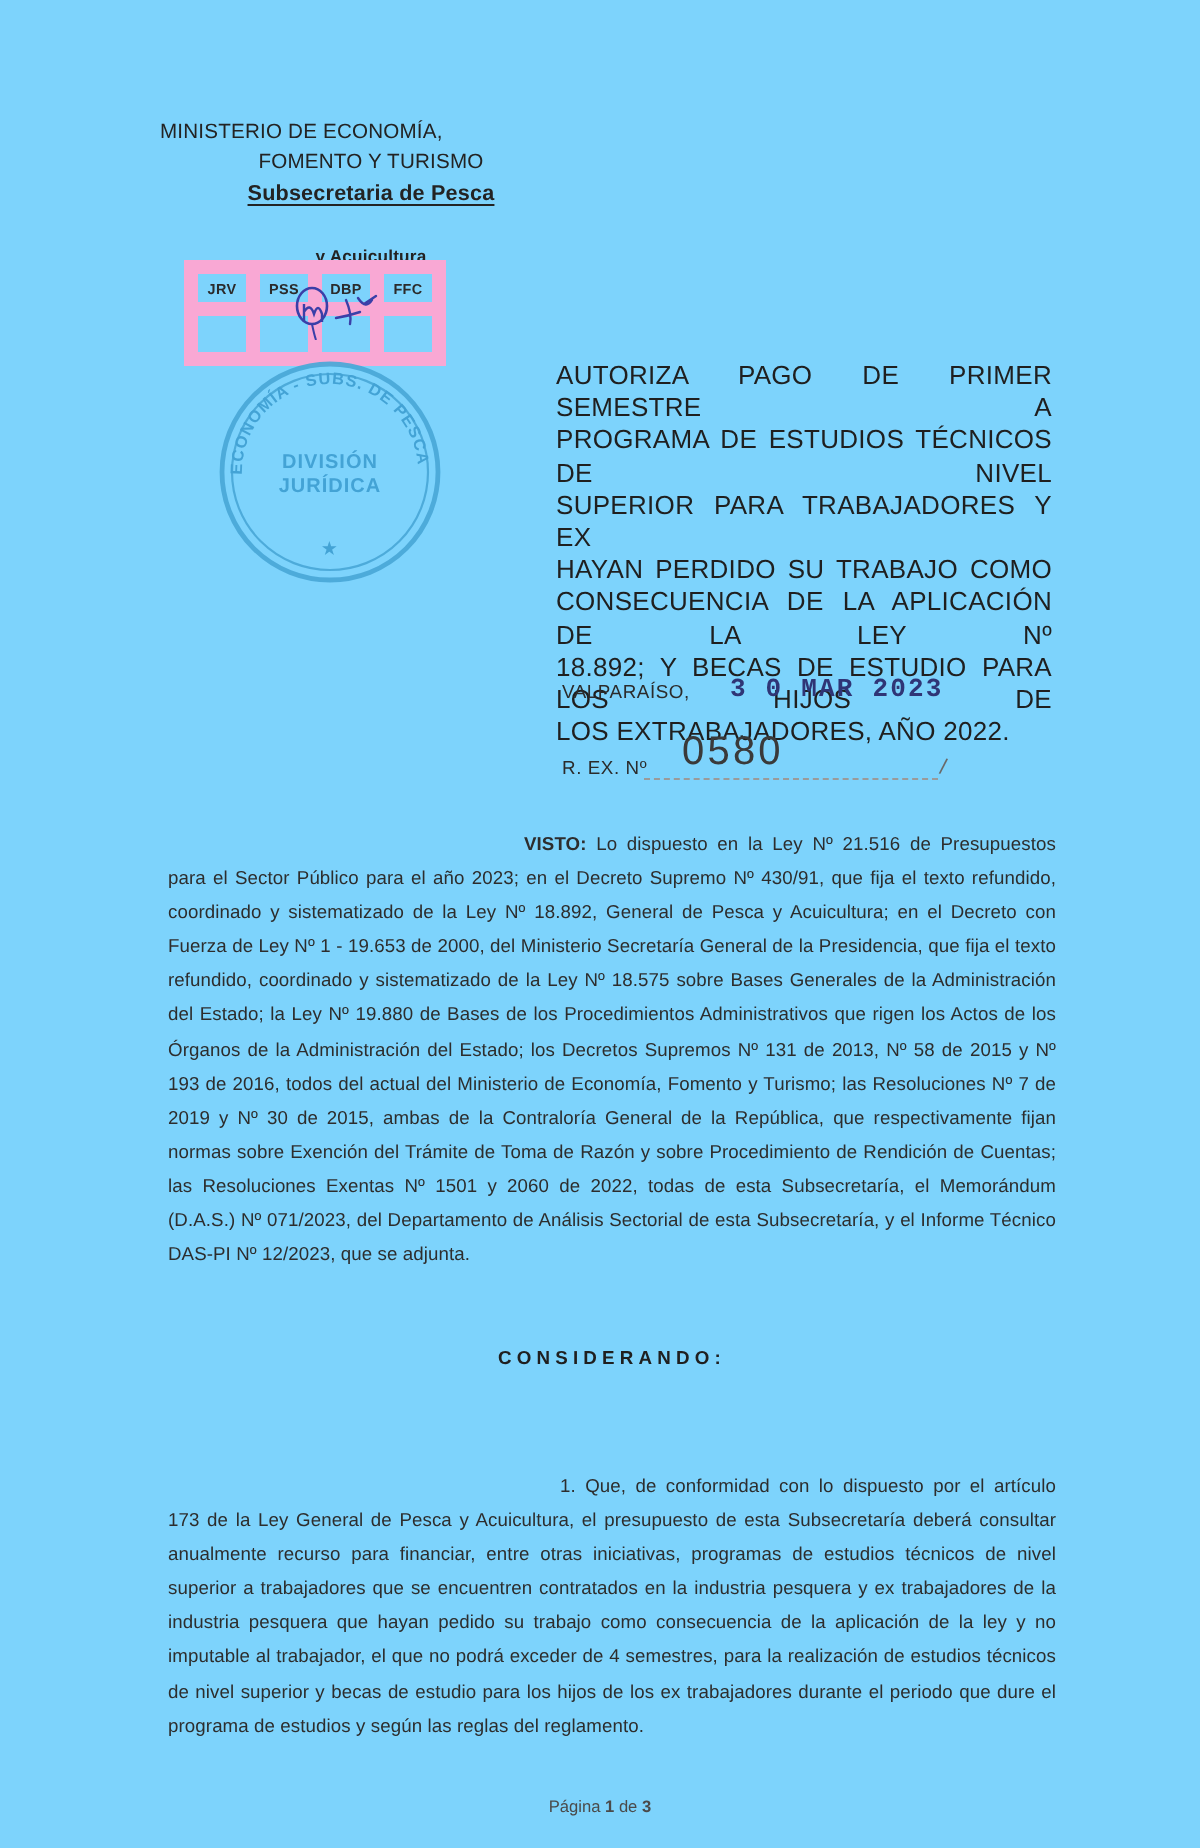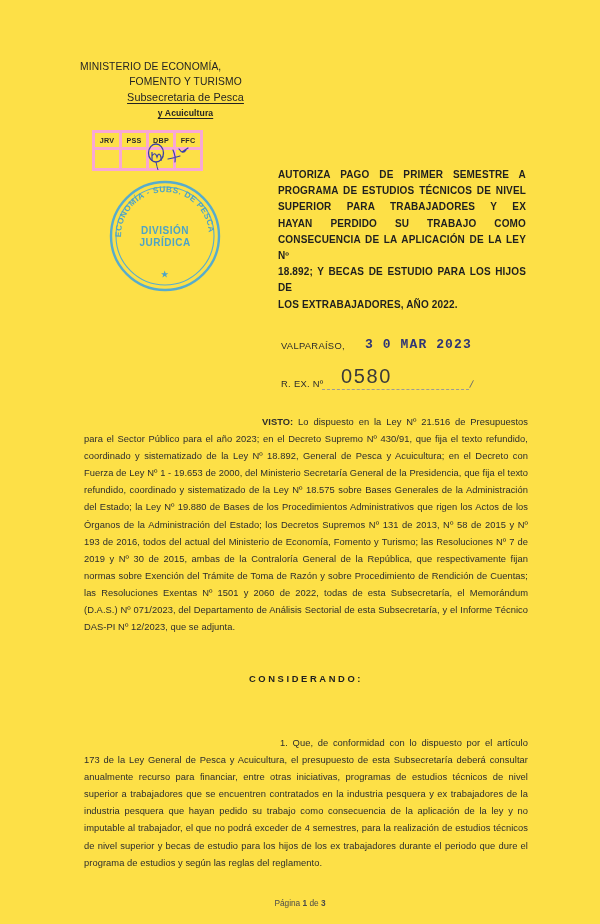--- a/index.html
+++ b/index.html
@@ -12,21 +12,21 @@
     background: #ffffff;
     font-family: "Liberation Sans", sans-serif;
     color: #2b2b2b;
     position: relative;
     overflow: hidden;
   }
 
   .page {
     position: absolute;
     inset: 0;
-    background: #fde047;
+    background: #7dd3fc;
   }
 
   
   .letterhead {
     position: absolute;
     left: 78px;
     top: 60px;
     width: 215px;
     text-align: center;
   }
@@ -34,42 +34,42 @@
     font-size: 10.3px;
     letter-spacing: 0.1px;
     line-height: 14.5px;
     color: #232323;
     white-space: nowrap;
   }
   .lh-l1 { text-align: left; padding-left: 2px; }
   .lh-l2 { }
   .lh-l3 {
     font-size: 10.8px;
-    font-weight: 400;
+    font-weight: 700;
     text-decoration: underline;
     text-underline-offset: 2px;
     margin-top: 1px;
   }
   .lh-l4 {
     font-size: 8.6px;
     font-weight: 700;
     text-decoration: underline;
     text-underline-offset: 2px;
-    margin-top: 1px;
+    margin-top: 16px;
   }
 
   
   .initials-table {
     position: absolute;
     left: 92px;
     top: 130px;
     border-collapse: collapse;
   }
   .initials-table td, .initials-table th {
-    border: 3px solid #f9a8d4;
+    border: 7px solid #f9a8d4;
     width: 24px;
     height: 14px;
     font-size: 7.2px;
     font-weight: 700;
     text-align: center;
     vertical-align: middle;
     color: #2b2b2b;
     padding: 0;
     letter-spacing: 0.2px;
   }
@@ -101,24 +101,24 @@
     width: 114px;
     height: 114px;
     pointer-events: none;
     opacity: 0.92;
   }
 
   
   .title-block {
     position: absolute;
     left: 278px;
-    top: 167px;
+    top: 180px;
     width: 248px;
-    font-size: 10px;
-    font-weight: 700;
+    font-size: 13px;
+    font-weight: 400;
     line-height: 16.2px;
     text-align: justify;
     text-align-last: justify;
     letter-spacing: 0.15px;
     color: #1f1f1f;
   }
   .title-block .last { text-align-last: left; }
 
   
   .place-row {

